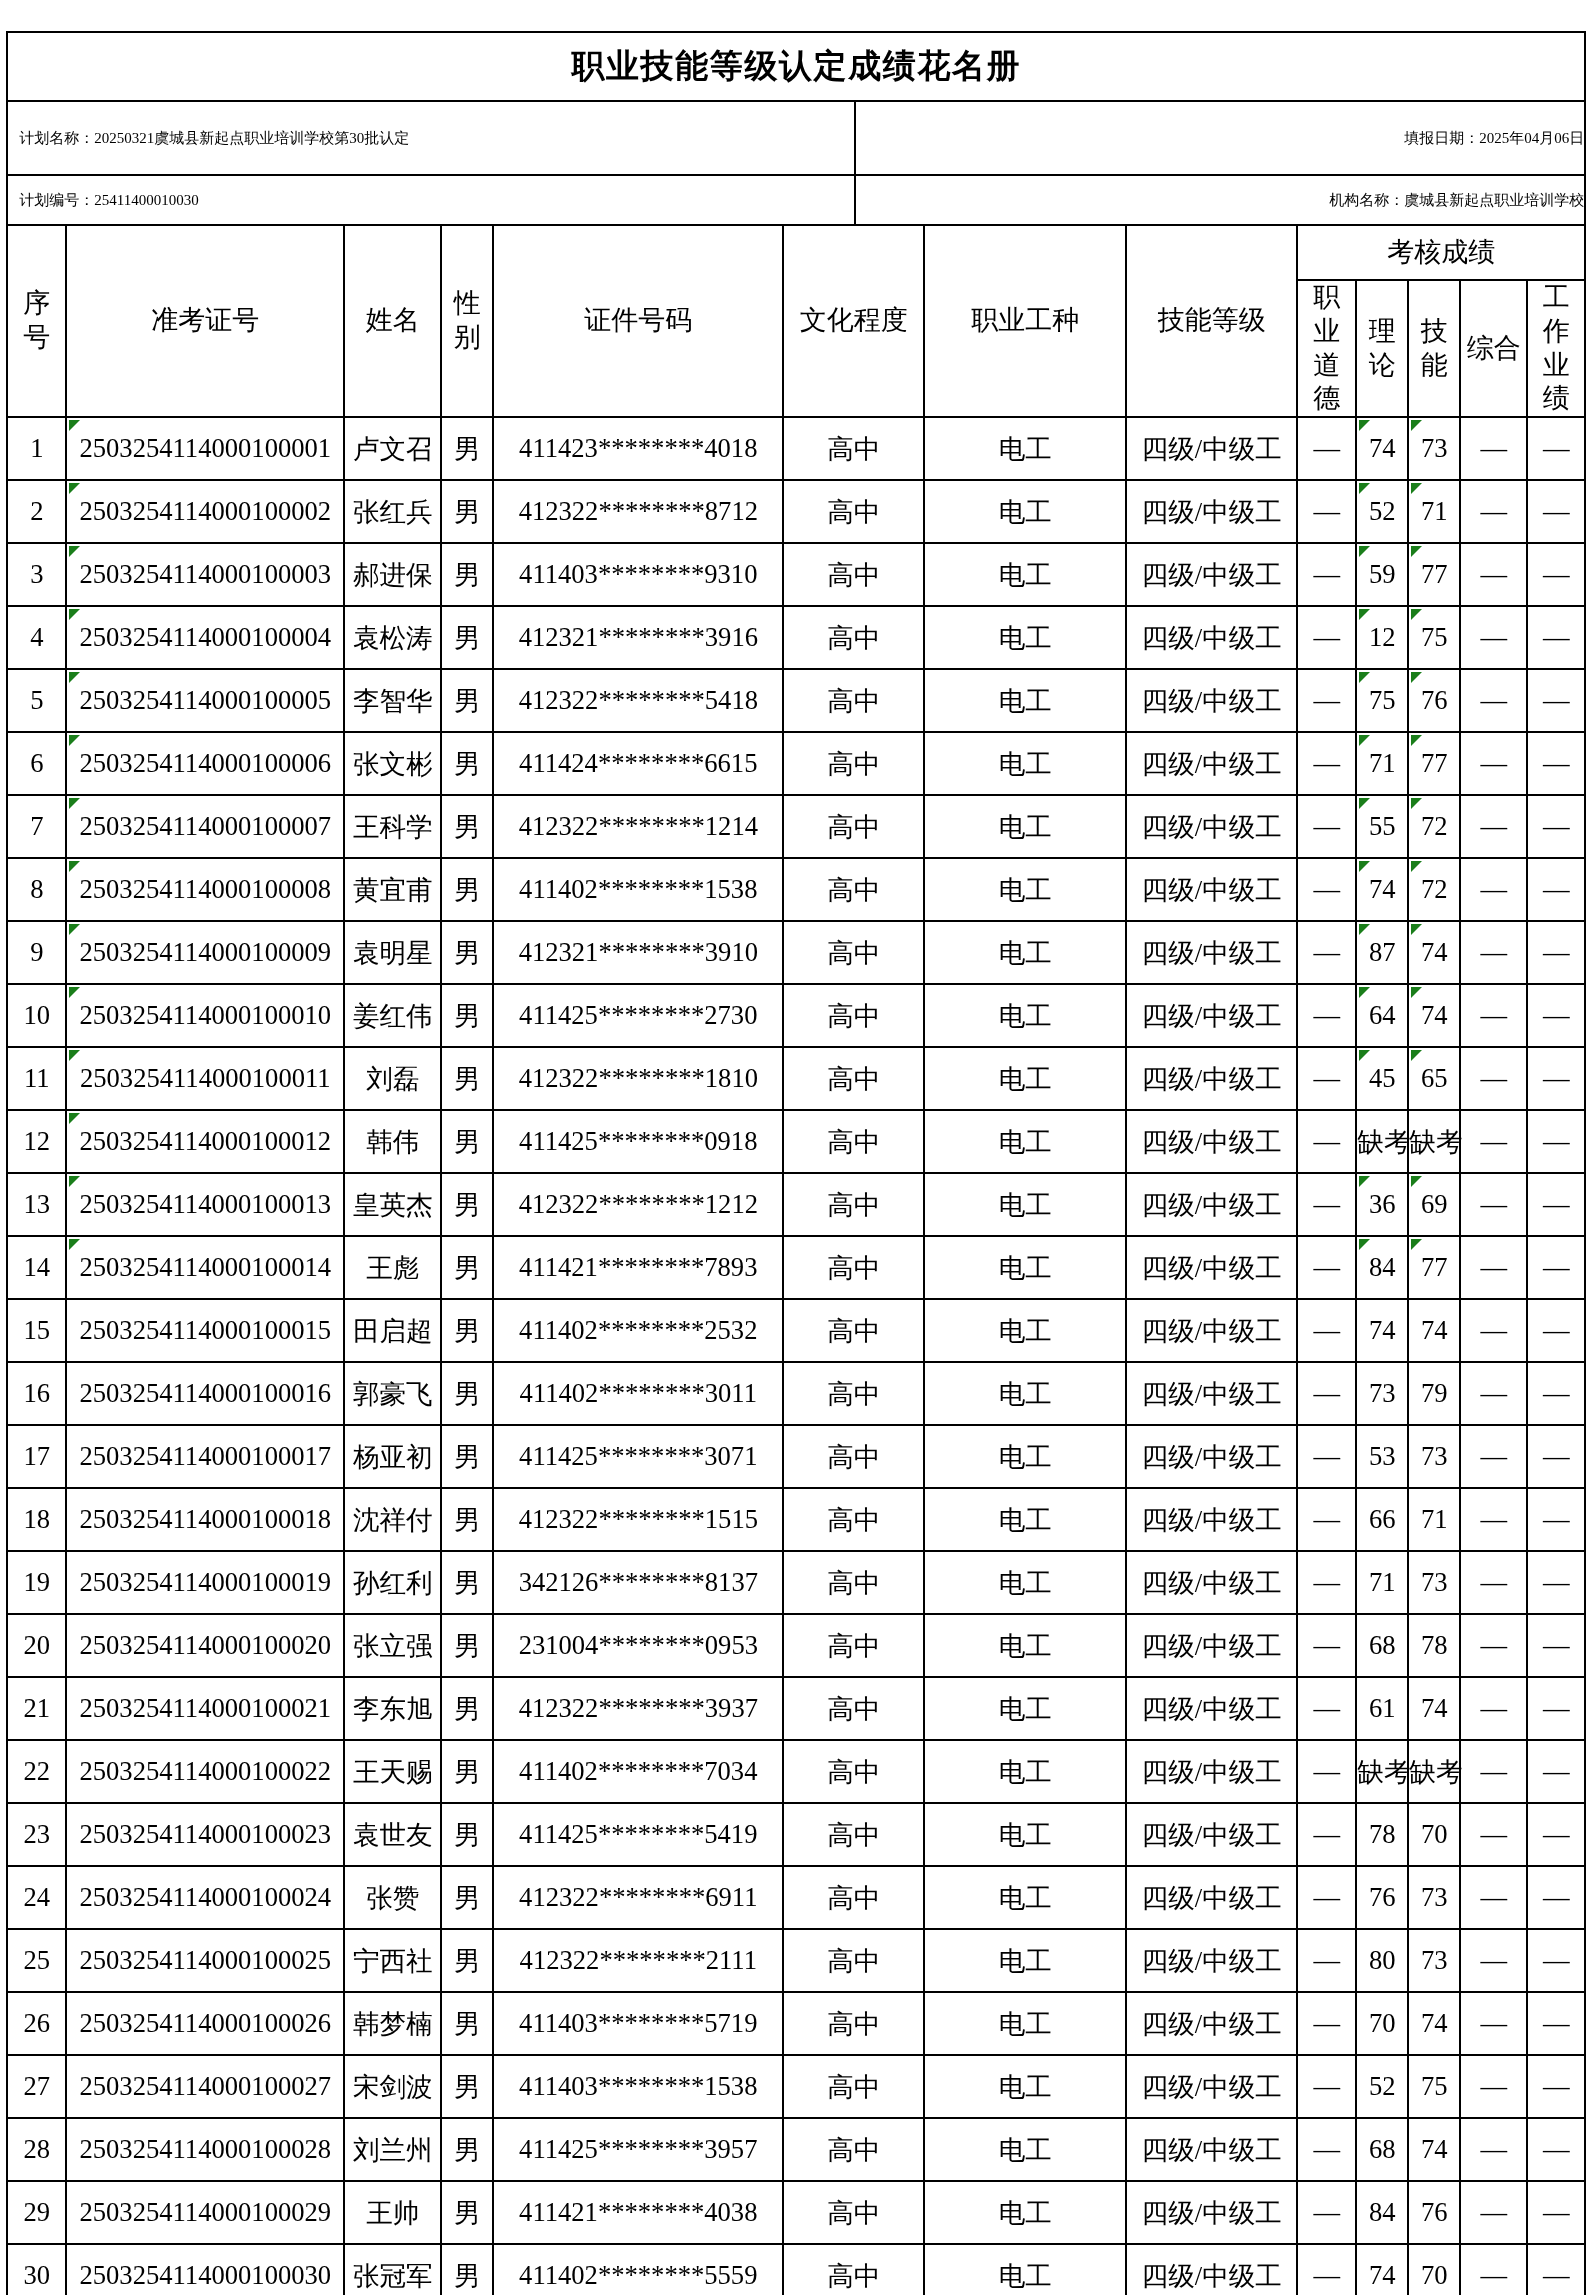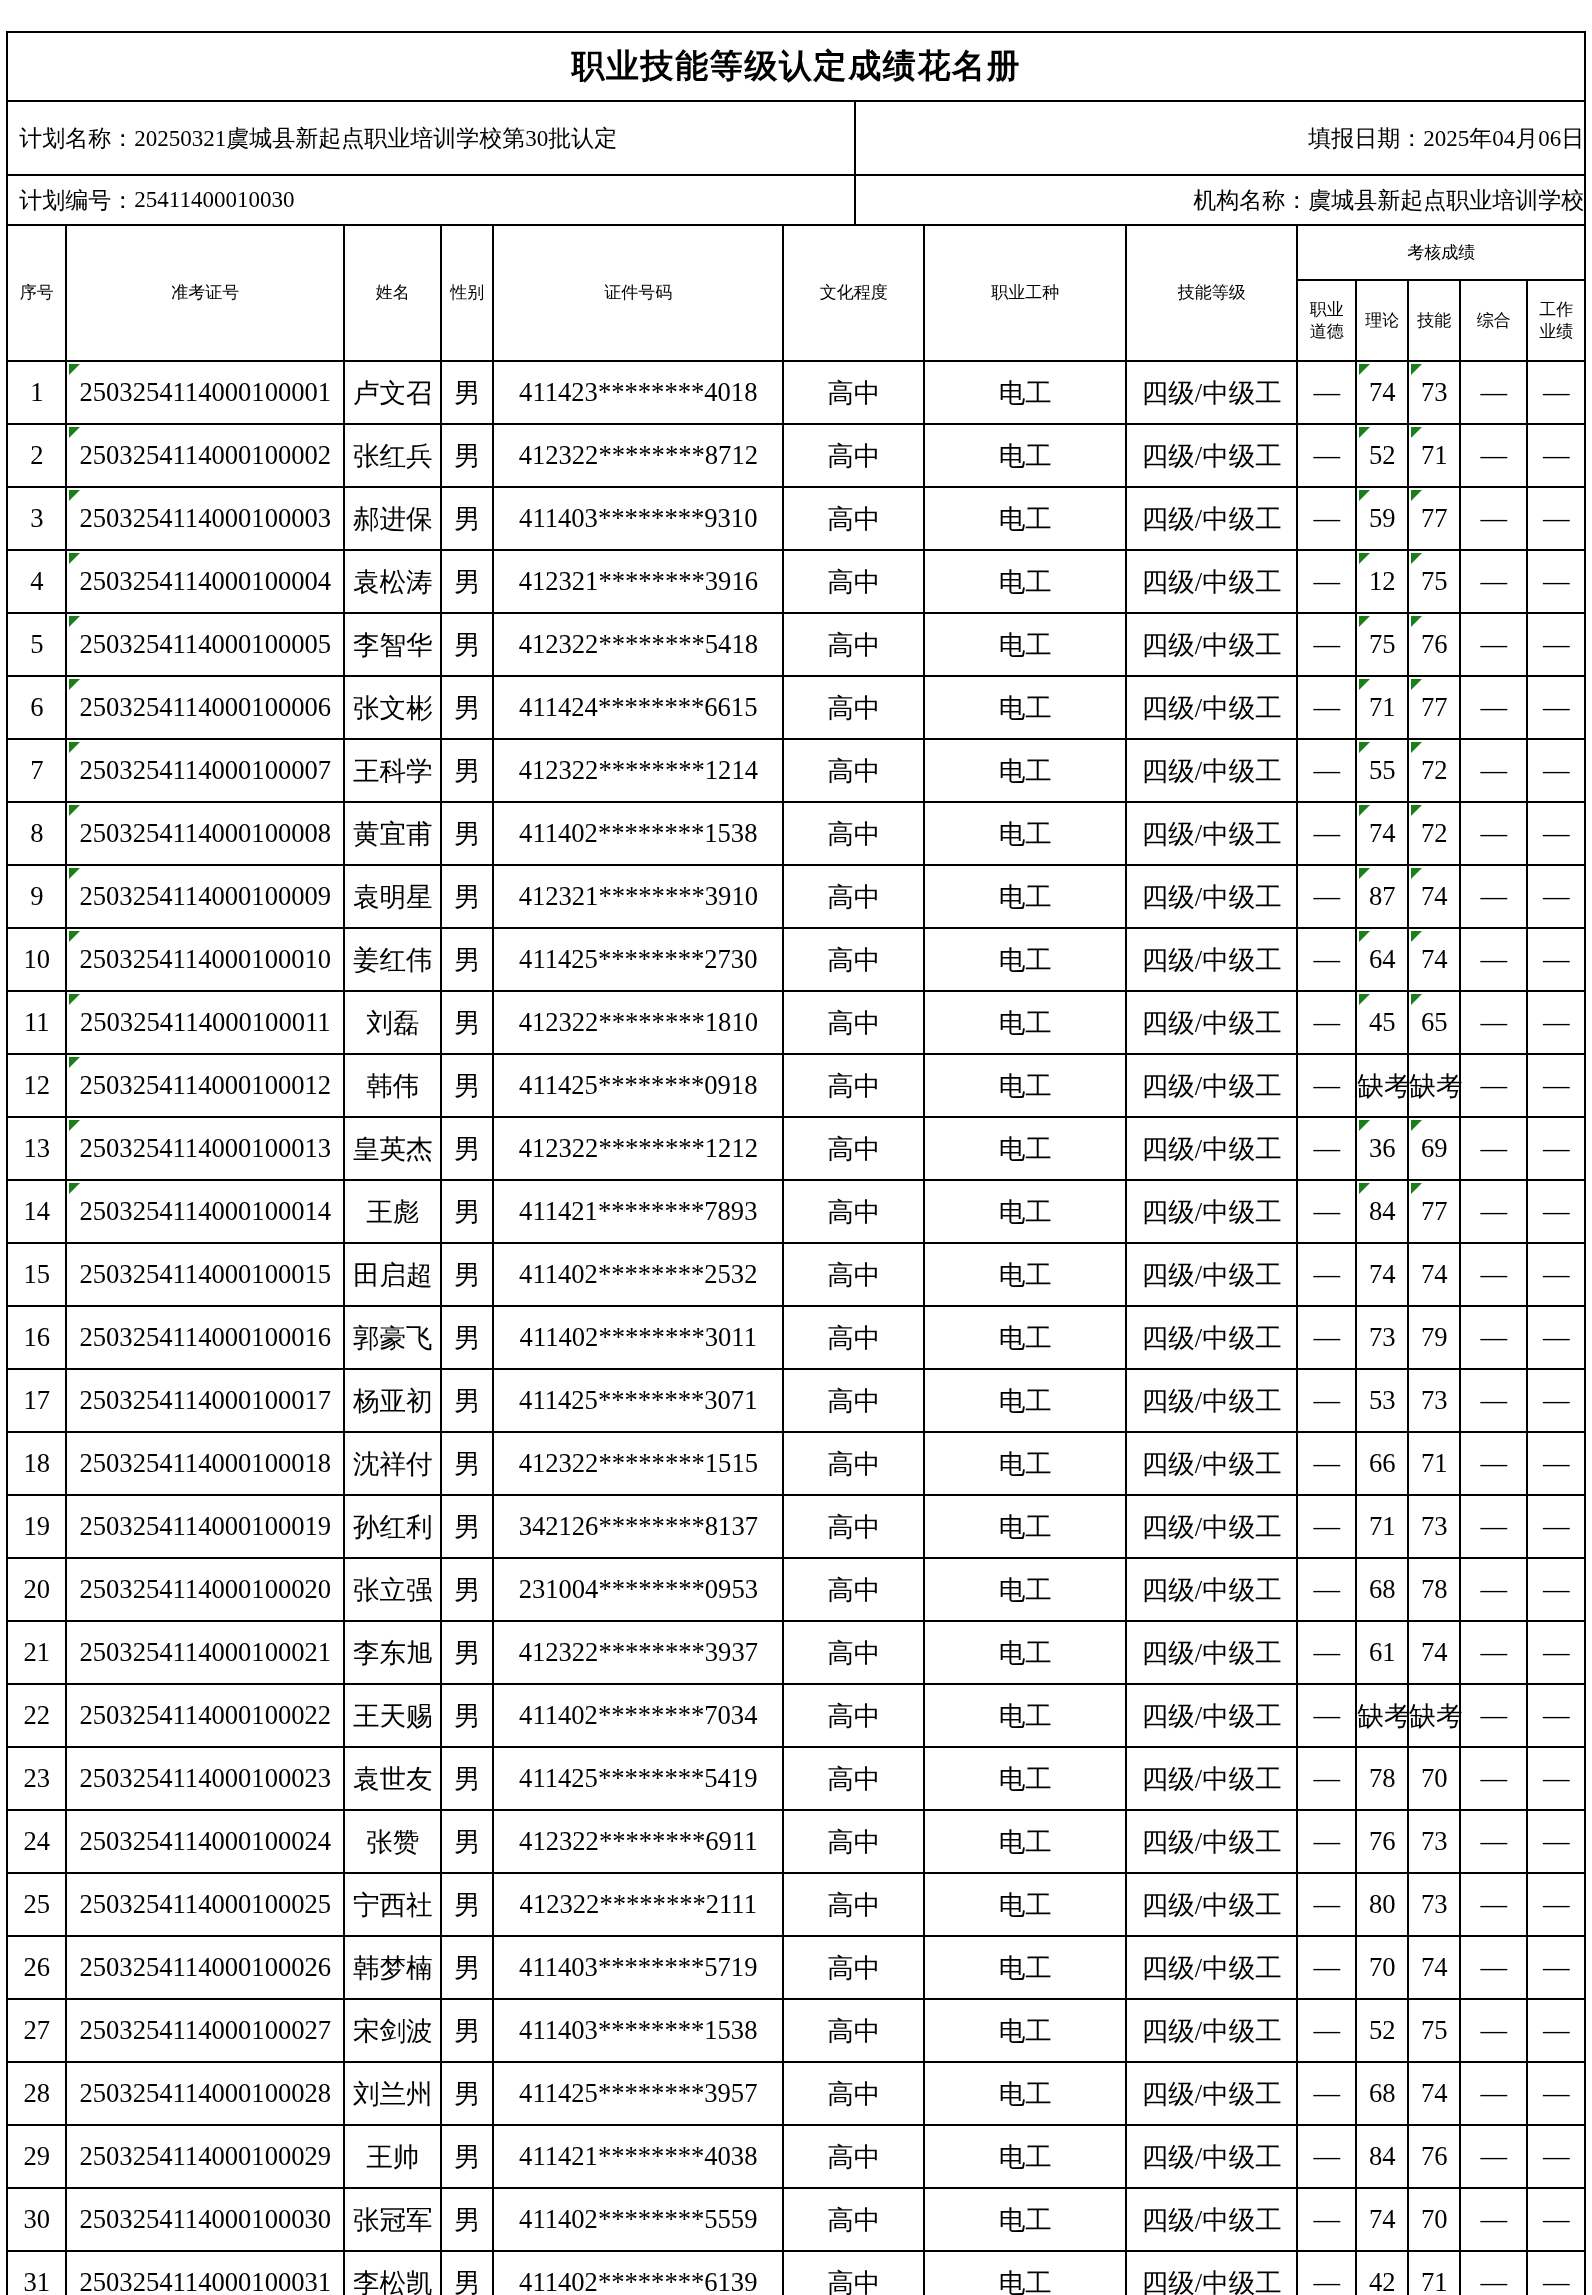--- a/index.html
+++ b/index.html
@@ -14,34 +14,34 @@
   td,th{
     border:2.3px solid #000;padding:0;margin:0;
     text-align:center;vertical-align:middle;
     font-weight:normal;color:#000;box-sizing:border-box;
   }
   .title-cell{
     height:69px;font-family:"Liberation Sans","DejaVu Sans",sans-serif;
     font-weight:700;font-size:33px;letter-spacing:1.6px;
   }
   .info-cell{padding:0;}
-  .info-flex{display:flex;align-items:stretch;width:100%;font-size:23px;}
+  .info-flex{display:flex;align-items:stretch;width:100%;font-size:15px;}
   .info-row1 .info-flex{height:72px;}
   .info-row2 .info-flex{height:48px;}
   .info-left{
     width:53.8%;border-right:2.3px solid #000;display:flex;align-items:center;
     justify-content:flex-start;padding-left:11px;box-sizing:border-box;text-align:left;
   }
   .info-right{
     flex:1;display:flex;align-items:center;justify-content:flex-end;
     box-sizing:border-box;text-align:right;
   }
   tr.hrow1{height:55px;}
   tr.hrow2{height:81px;}
-  th{font-size:17px;line-height:1.25;}
+  th{font-size:27px;line-height:1.25;}
   th.th-no{padding:0 5px;}
   th.th-wrap{padding:0 7px;}
   tr.data-row{height:63px;}
   tr.data-row td{font-size:26.6px;white-space:nowrap;overflow:visible;}
   td.c-no{font-size:25px;}
   td.c-score,td.c-dash{font-size:25px;}
   .marked{position:relative;}
   .marked::before{
     content:"";position:absolute;top:1.6px;left:1.6px;width:0;height:0;
     border-style:solid;border-width:11px 11px 0 0;

